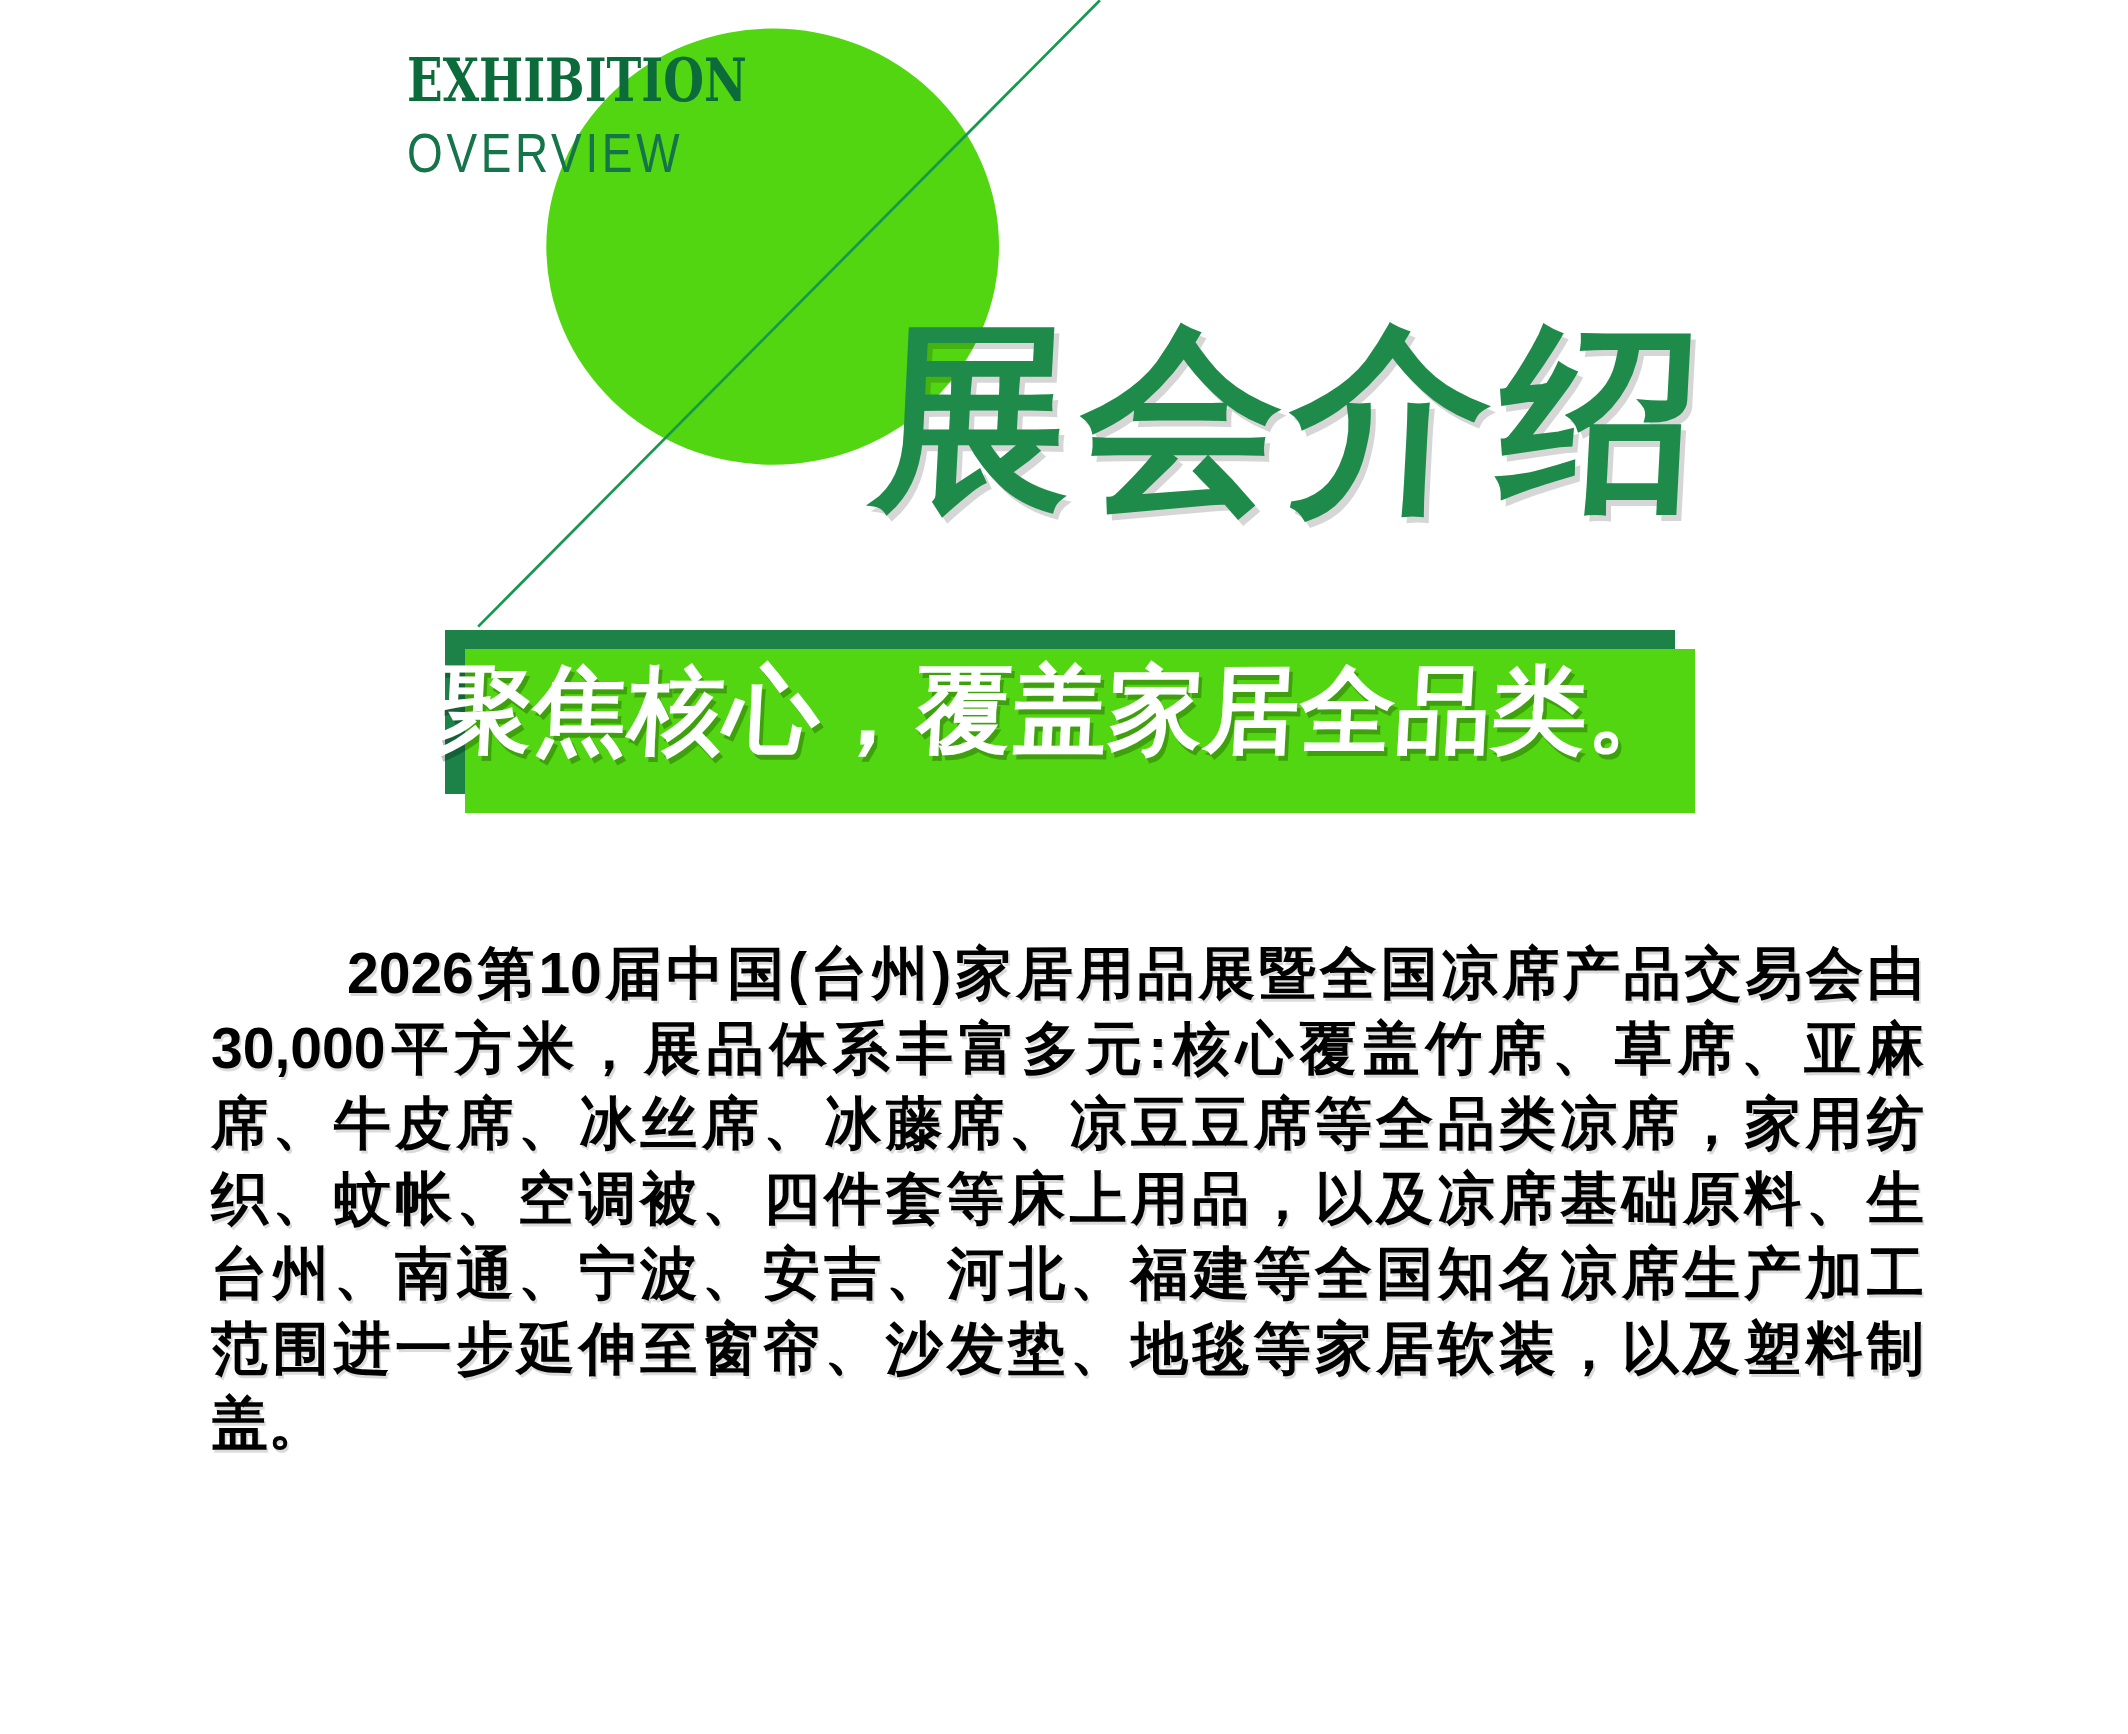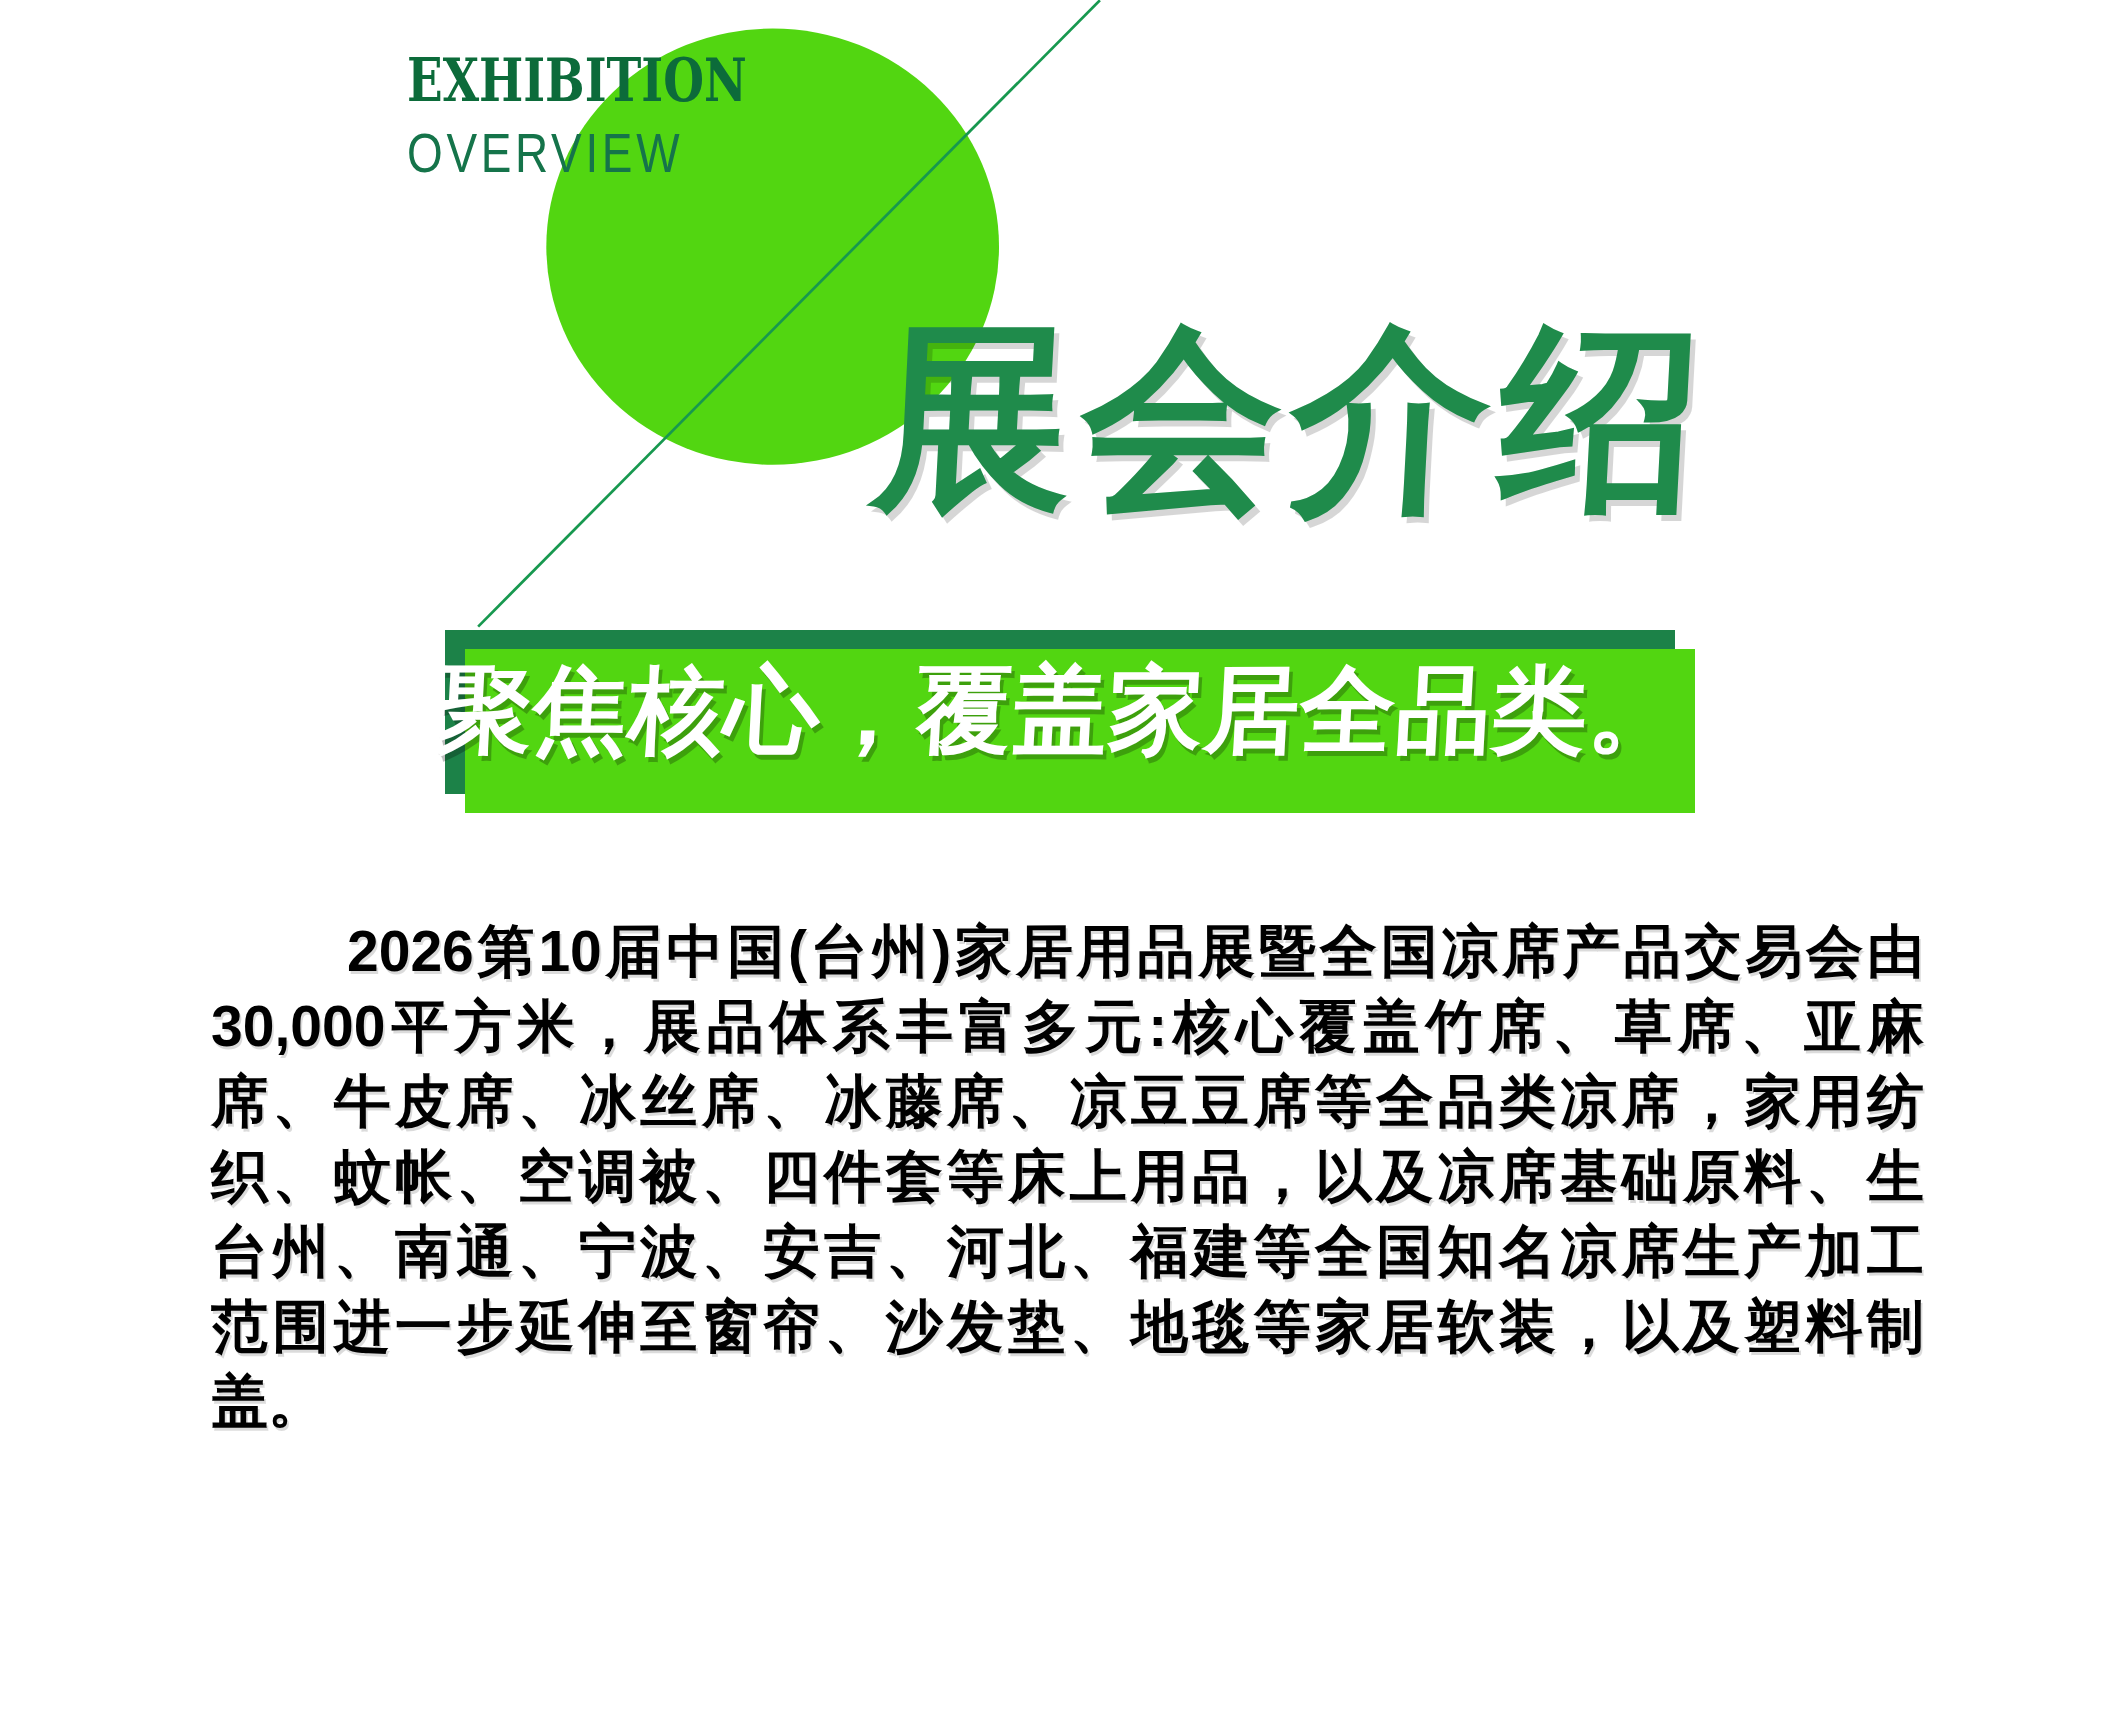--- a/index.html
+++ b/index.html
@@ -102,21 +102,21 @@
     font-size:57px;
     font-weight:600;
   }
   .body-line{
     height:75px;
     line-height:75px;
     text-align:justify;
     text-align-last:justify;
     text-shadow:1.8px 2.7px 0 rgba(0,0,0,0.14);
   }
-  .body-line.first{text-indent:136px;}
+  .body-line.first{text-indent:136px;margin-top:22px;}
   .body-line.last{text-align-last:left;}
 </style>
 </head>
 <body>
 
 <div class="page">
 
   <svg class="decor" viewBox="0 0 2341 1908" aria-hidden="true">
     <ellipse class="circle" cx="850" cy="271" rx="249" ry="240"></ellipse>
     <line class="diag" x1="1210" y1="0" x2="526" y2="689"></line>

